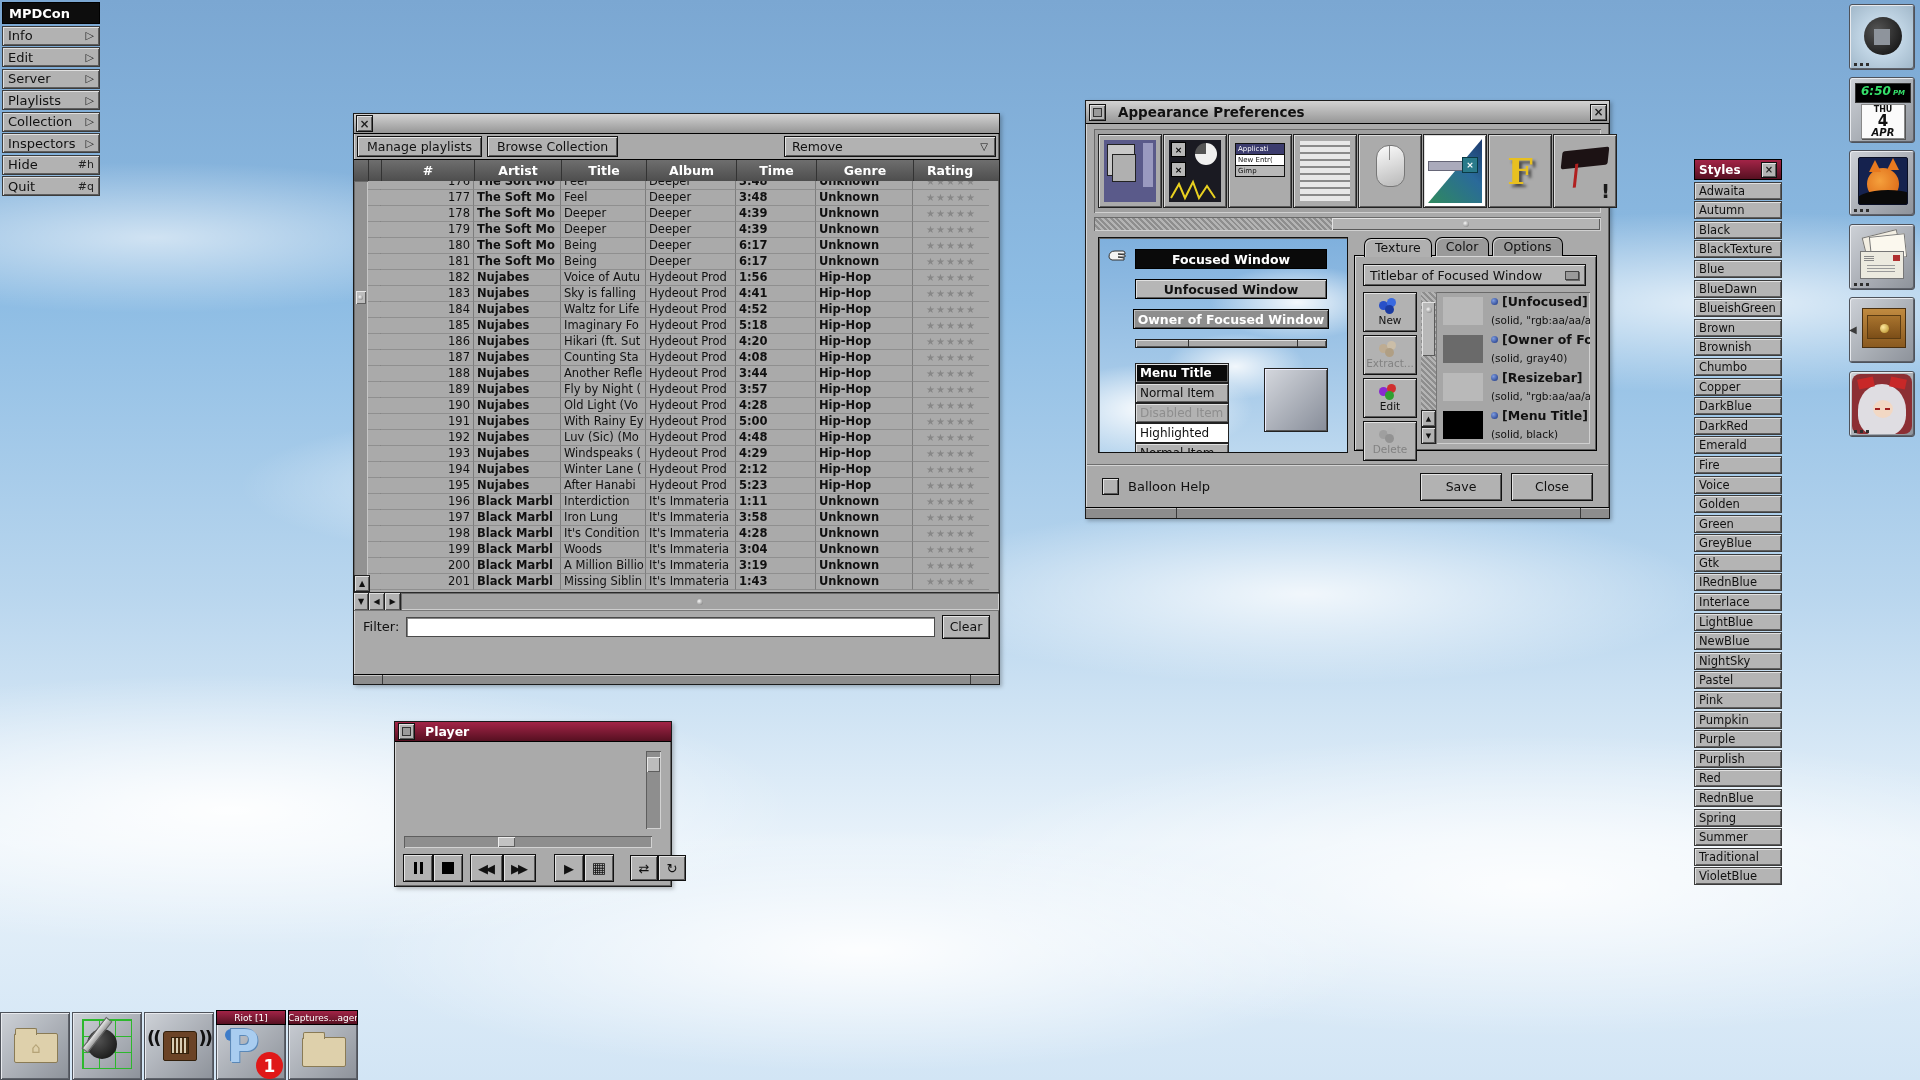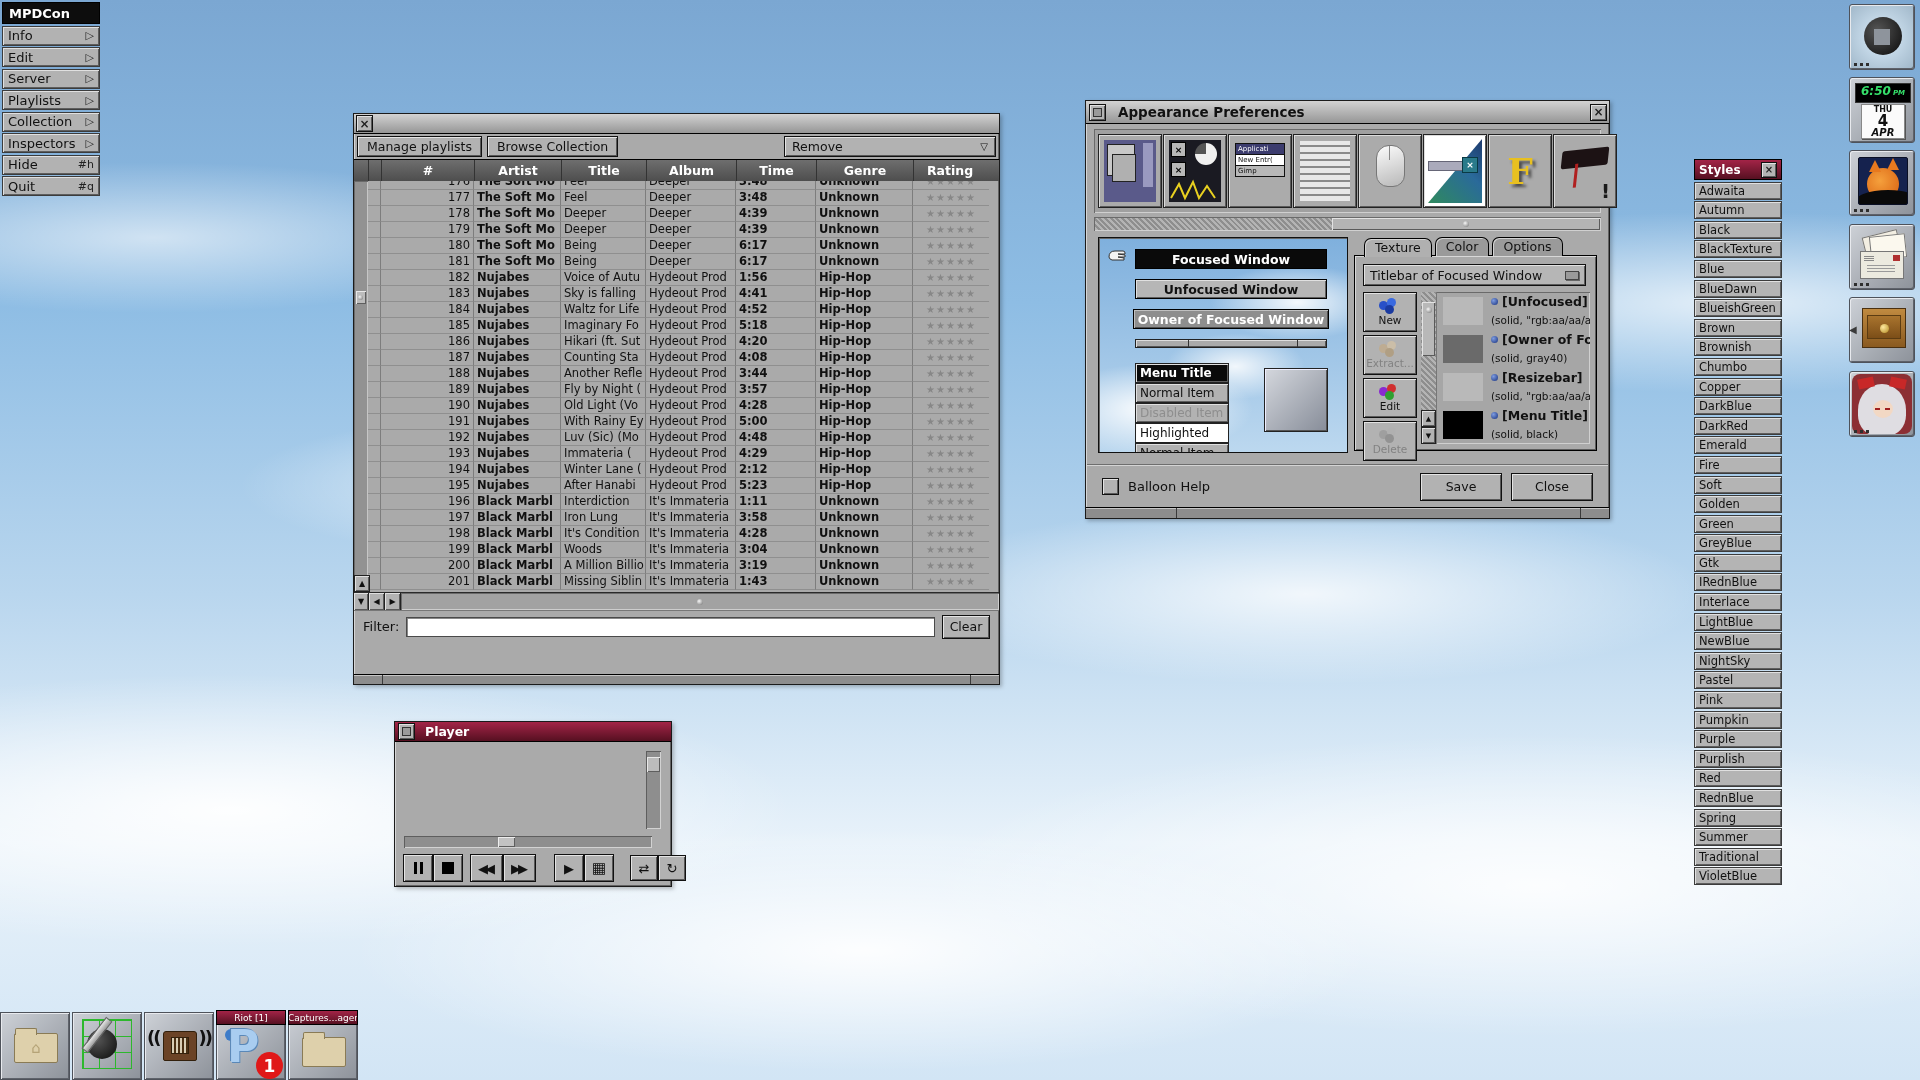--- a/index.html
+++ b/index.html
@@ -54,21 +54,21 @@
        position:relative;flex:none;}
   .vsb .knob{position:absolute;left:2px;top:110px;width:10px;height:13px;
              background:#bcbcbc;box-shadow:inset 1px 1px 0 #e8e8e8, inset -1px -1px 0 #5e5e5e;}
   .vsb .knob::after{content:"";position:absolute;left:2px;top:4px;width:5px;height:5px;border-radius:50%;
              background:radial-gradient(circle at 35% 35%, #f6f6f6, #6e6e6e);}
   .vsb .sbbtn{position:absolute;left:0;bottom:0;width:14px;height:15px;font-size:8px;
               display:flex;align-items:center;justify-content:center;color:#111;
               background:#b2b2b2;border:1px solid #222;
               box-shadow:inset 1px 1px 0 #e0e0e0, inset -1px -1px 0 #5a5a5a;}
   .rows{margin-top:-7px;}
-  .prow{display:flex;height:16px;}
+  .prow{display:flex;height:16px;align-items:flex-end;}
   .prow .c{font-size:11.5px;line-height:15px;white-space:nowrap;overflow:hidden;
            border-right:1px solid #7d7d7d;border-bottom:1px solid #8f8f8f;padding:0 3px;}
   .c.mark{width:12px;padding:0;flex:none;}
   .c.num{width:86px;text-align:right;flex:none;}
   .c.art{width:80px;font-weight:bold;flex:none;}
   .c.tit{width:78px;flex:none;}
   .c.alb{width:83px;flex:none;}
   .c.tim{width:73px;font-weight:bold;flex:none;}
   .c.gen{width:90px;font-weight:bold;flex:none;}
   .c.rat{width:70px;flex:none;text-align:center;color:#878787;font-size:10px;letter-spacing:1px;border-right:none;}
@@ -547,21 +547,21 @@
           <div class="c tit">Luv (Sic) (Mo</div>
           <div class="c alb">Hydeout Prod</div>
           <div class="c tim">4:48</div>
           <div class="c gen">Hip-Hop</div>
           <div class="c rat">★★★★★</div>
         </div>
           <div class="prow">
           <div class="c mark"></div>
           <div class="c num">193</div>
           <div class="c art">Nujabes</div>
-          <div class="c tit">Immateria (</div>
+          <div class="c tit">Windspeaks (</div>
           <div class="c alb">Hydeout Prod</div>
           <div class="c tim">4:29</div>
           <div class="c gen">Hip-Hop</div>
           <div class="c rat">★★★★★</div>
         </div>
           <div class="prow">
           <div class="c mark"></div>
           <div class="c num">194</div>
           <div class="c art">Nujabes</div>
           <div class="c tit">Winter Lane (</div>
@@ -909,21 +909,21 @@
       <div class="sitem">BlueDawn</div>
       <div class="sitem">BlueishGreen</div>
       <div class="sitem">Brown</div>
       <div class="sitem">Brownish</div>
       <div class="sitem">Chumbo</div>
       <div class="sitem">Copper</div>
       <div class="sitem">DarkBlue</div>
       <div class="sitem">DarkRed</div>
       <div class="sitem">Emerald</div>
       <div class="sitem">Fire</div>
-      <div class="sitem">Soft</div>
+      <div class="sitem">Voice</div>
       <div class="sitem">Golden</div>
       <div class="sitem">Green</div>
       <div class="sitem">GreyBlue</div>
       <div class="sitem">Gtk</div>
       <div class="sitem">IRednBlue</div>
       <div class="sitem">Interlace</div>
       <div class="sitem">LightBlue</div>
       <div class="sitem">NewBlue</div>
       <div class="sitem">NightSky</div>
       <div class="sitem">Pastel</div>

